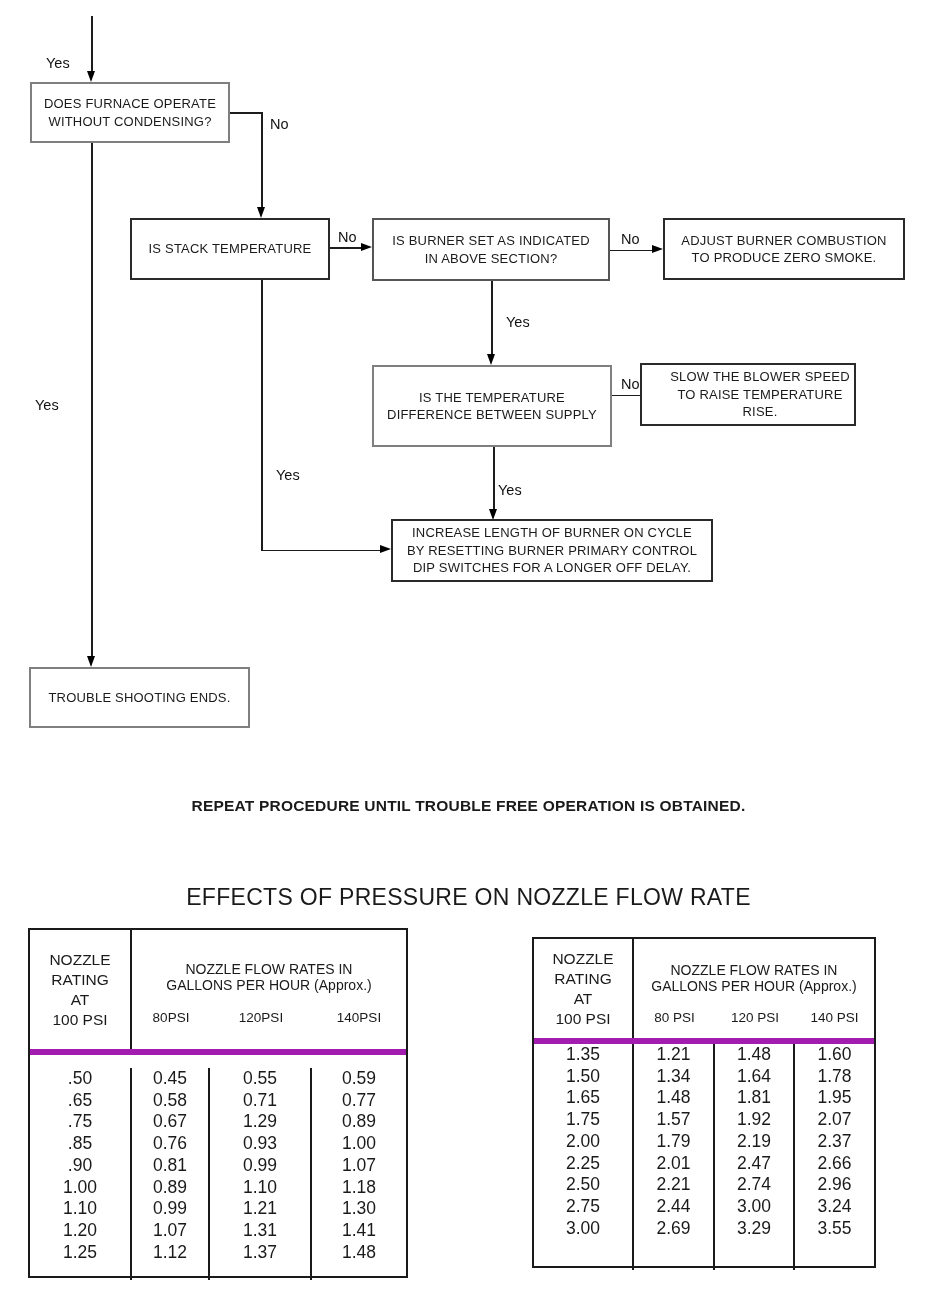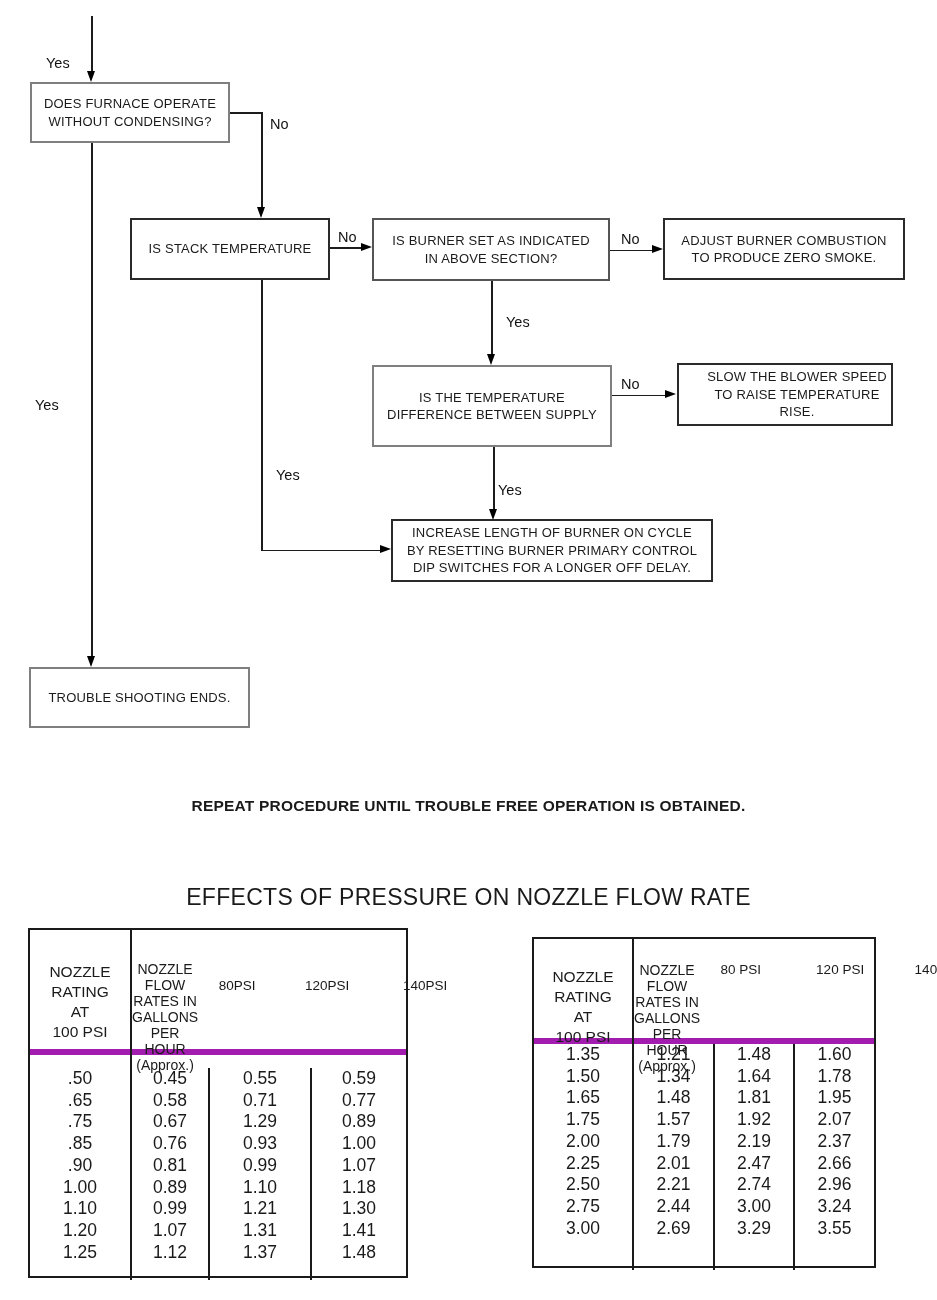--- a/index.html
+++ b/index.html
@@ -33,21 +33,21 @@
     position:absolute;left:0;right:0;text-align:center;font-size:23px;
     letter-spacing:0.3px;
   }
   
   .ftable{position:absolute;border:2px solid #1a1a1a;box-sizing:border-box;background:#fff;}
   .hdr{display:grid;border-bottom:6px solid #a21caf;box-sizing:content-box;}
   .rating-hd{
     border-right:2px solid #1a1a1a;display:flex;align-items:center;justify-content:center;
     text-align:center;white-space:pre-line;font-size:15.5px;line-height:20px;box-sizing:border-box;
   }
-  .flow-hd{display:flex;flex-direction:row;box-sizing:border-box;}
+  .flow-hd{display:flex;flex-direction:column;box-sizing:border-box;}
   .flow-title{text-align:center;white-space:pre-line;font-size:14px;line-height:16px;}
   .sub-row{display:grid;text-align:center;font-size:13.5px;}
   .tbody{display:grid;}
   .tcol{border-right:2px solid #1a1a1a;text-align:center;font-size:17.5px;box-sizing:border-box;}
   .tcol:last-child{border-right:none;}
   .tcell{line-height:21.7px;}
 </style>
 </head>
 <body>
 
@@ -98,21 +98,21 @@
 
   <div class="fnode b-mid" style="left:372px;top:218px;width:238px;height:63px;">IS BURNER SET AS INDICATED
 IN ABOVE SECTION?</div>
 
   <div class="fnode" style="left:663px;top:218px;width:242px;height:62px;">ADJUST BURNER COMBUSTION
 TO PRODUCE ZERO SMOKE.</div>
 
   <div class="fnode b-gray" style="left:372px;top:365px;width:240px;height:82px;">IS THE TEMPERATURE
 DIFFERENCE BETWEEN SUPPLY</div>
 
-  <div class="fnode" style="left:677px;top:363px;width:216px;height:63px;padding-left:24px;">SLOW THE BLOWER SPEED
+  <div class="fnode" style="left:640px;top:363px;width:216px;height:63px;padding-left:24px;">SLOW THE BLOWER SPEED
 TO RAISE TEMPERATURE
 RISE.</div>
 
   <div class="fnode" style="left:391px;top:519px;width:322px;height:63px;">INCREASE LENGTH OF BURNER ON CYCLE
 BY RESETTING BURNER PRIMARY CONTROL
 DIP SWITCHES FOR A LONGER OFF  DELAY.</div>
 
   <div class="fnode b-gray" style="left:29px;top:667px;width:221px;height:61px;">TROUBLE SHOOTING ENDS.</div>
 
   <div class="notice" style="top:797px;">REPEAT PROCEDURE UNTIL TROUBLE FREE OPERATION IS OBTAINED.</div>
@@ -185,21 +185,21 @@
 
   <div class="ftable" style="left:532px;top:937px;width:344px;height:331px;">
     <div class="hdr" style="grid-template-columns:100px 1fr;height:99px;">
       <div class="rating-hd">NOZZLE
 RATING
 AT
 100 PSI</div>
       <div class="flow-hd" style="padding-top:23px;">
         <div class="flow-title">NOZZLE FLOW RATES IN
 GALLONS PER HOUR (Approx.)</div>
-        <div class="sub-row" style="grid-template-columns:81px 80px 79px;gap:19px;">
+        <div class="sub-row" style="grid-template-columns:81px 80px 79px;margin-top:16px;">
           <span>80 PSI</span>
           <span>120 PSI</span>
           <span>140 PSI</span>
         </div>
       </div>
     </div>
     <div class="tbody" style="grid-template-columns:100px 81px 80px 79px;height:226px;box-sizing:border-box;">
         <div class="tcol">
           <div class="tcell">1.35</div>
           <div class="tcell">1.50</div>

